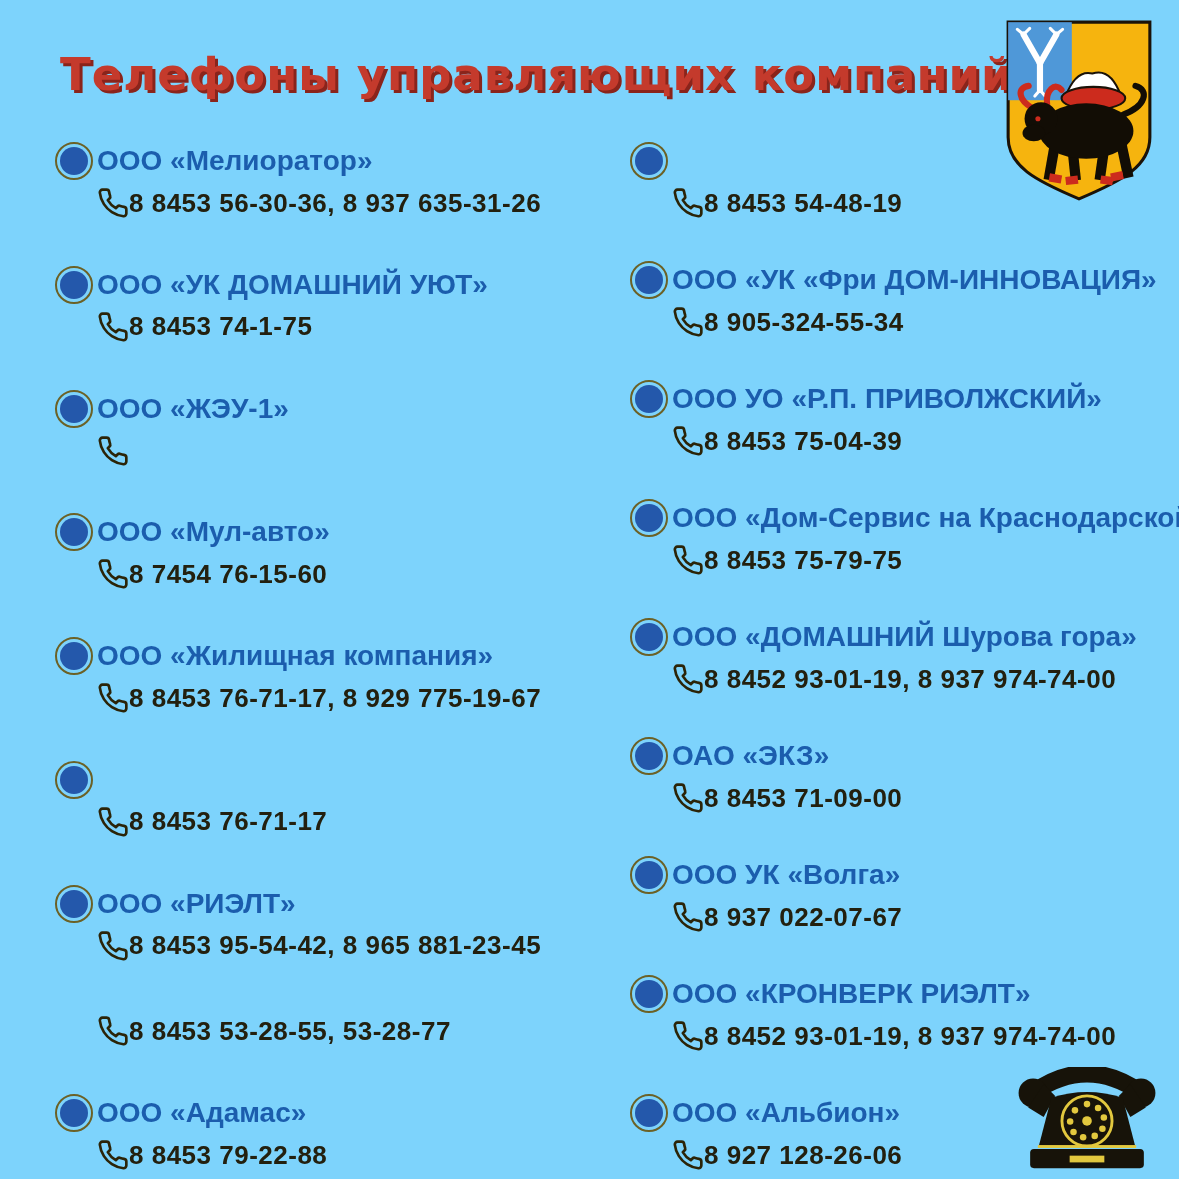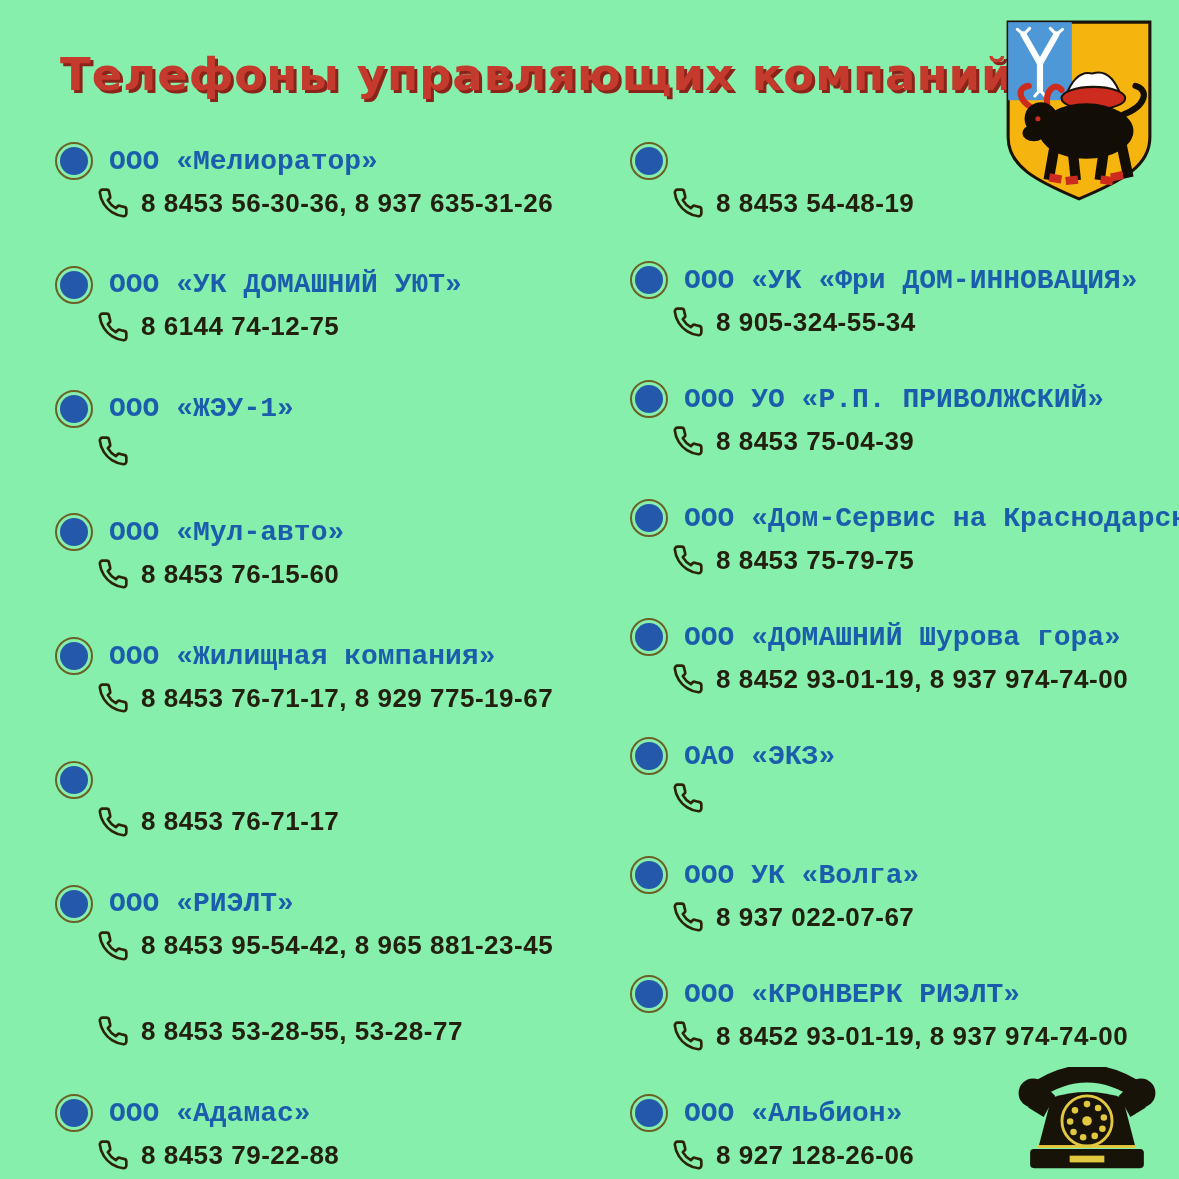--- a/index.html
+++ b/index.html
@@ -1,19 +1,19 @@
 <!DOCTYPE html>
 <html><head>
 <meta charset="utf-8">
 <style>
   html,body{margin:0;padding:0;}
   .canvas{
     position:relative;
     width:1179px;height:1179px;
-    background:#86efac;
+    background:#7dd3fc;
     overflow:hidden;
     font-family:"Liberation Sans",sans-serif;
   }
   .title{
     position:absolute;left:60px;top:48px;width:920px;
     font-family:"DejaVu Sans",sans-serif;
     font-size:45px;font-weight:bold;letter-spacing:1px;
     color:#c43a2c;
     text-shadow:3px 3px 0 #8a241b;
     white-space:nowrap;
@@ -22,36 +22,36 @@
   .columns{
     position:absolute;left:55px;right:10px;top:142px;bottom:8px;
     display:flex;
   }
   .col{
     display:flex;flex-direction:column;justify-content:space-between;
   }
   .col.left{width:575px;flex:none;}
   .col.right{flex:1;}
   .entry{display:block;}
-  .entry-name{display:flex;align-items:center;gap:16px;font-family:Liberation Mono, monospace;}
+  .entry-name{display:flex;align-items:center;gap:4px;}
   .bullet{
     flex:none;width:34px;height:34px;border-radius:50%;
     border:2px solid #6b6126;
     display:flex;align-items:center;justify-content:center;
     background:transparent;
   }
   .bullet-inner{
     width:28px;height:28px;border-radius:50%;
     background:#2458ab;
   }
   .company{
     font-size:28px;font-weight:bold;color:#1b5dad;white-space:nowrap;
   }
   .entry-phone{
-    display:flex;align-items:center;gap:12px;
+    display:flex;align-items:center;
     margin-left:42px;margin-top:7px;
   }
   .phone-glyph{flex:none;width:32px;height:32px;}
   .phone-number{
     font-size:26px;font-weight:bold;color:#23200f;white-space:nowrap;
     letter-spacing:0.5px;
   }
   .big-phone{position:absolute;right:16px;bottom:6px;width:152px;height:106px;}
 </style>
 </head>
@@ -124,21 +124,21 @@
         <div class="entry-name">
           <span class="bullet">
               <span class="bullet-inner"></span>
             </span>
           <span class="company">ООО «УК ДОМАШНИЙ УЮТ»</span>
         </div>
         <div class="entry-phone">
           <svg class="phone-glyph" viewBox="0 0 24 24">
               <path d="M22 16.92v3a2 2 0 0 1-2.18 2 19.79 19.79 0 0 1-8.63-3.07 19.5 19.5 0 0 1-6-6 19.79 19.79 0 0 1-3.07-8.67A2 2 0 0 1 4.11 2h3a2 2 0 0 1 2 1.72 12.84 12.84 0 0 0 .7 2.81 2 2 0 0 1-.45 2.11L8.09 9.91a16 16 0 0 0 6 6l1.27-1.27a2 2 0 0 1 2.11-.45 12.84 12.84 0 0 0 2.81.7A2 2 0 0 1 22 16.92z" fill="none" stroke="#2b2408" stroke-width="2" stroke-linejoin="round"></path>
             </svg>
-          <span class="phone-number">8 6144 74-12-75</span>
+          <span class="phone-number">8 8453 74-1-75</span>
         </div>
       </div>
       <div class="entry">
         <div class="entry-name">
           <span class="bullet">
               <span class="bullet-inner"></span>
             </span>
           <span class="company">ООО «ЖЭУ-1»</span>
         </div>
         <div class="entry-phone">
@@ -151,21 +151,21 @@
         <div class="entry-name">
           <span class="bullet">
               <span class="bullet-inner"></span>
             </span>
           <span class="company">ООО «Мул-авто»</span>
         </div>
         <div class="entry-phone">
           <svg class="phone-glyph" viewBox="0 0 24 24">
               <path d="M22 16.92v3a2 2 0 0 1-2.18 2 19.79 19.79 0 0 1-8.63-3.07 19.5 19.5 0 0 1-6-6 19.79 19.79 0 0 1-3.07-8.67A2 2 0 0 1 4.11 2h3a2 2 0 0 1 2 1.72 12.84 12.84 0 0 0 .7 2.81 2 2 0 0 1-.45 2.11L8.09 9.91a16 16 0 0 0 6 6l1.27-1.27a2 2 0 0 1 2.11-.45 12.84 12.84 0 0 0 2.81.7A2 2 0 0 1 22 16.92z" fill="none" stroke="#2b2408" stroke-width="2" stroke-linejoin="round"></path>
             </svg>
-          <span class="phone-number">8 8453 76-15-60</span>
+          <span class="phone-number">8 7454 76-15-60</span>
         </div>
       </div>
       <div class="entry">
         <div class="entry-name">
           <span class="bullet">
               <span class="bullet-inner"></span>
             </span>
           <span class="company">ООО «Жилищная компания»</span>
         </div>
         <div class="entry-phone">
@@ -300,20 +300,21 @@
         <div class="entry-name">
           <span class="bullet">
               <span class="bullet-inner"></span>
             </span>
           <span class="company">ОАО «ЭКЗ»</span>
         </div>
         <div class="entry-phone">
           <svg class="phone-glyph" viewBox="0 0 24 24">
               <path d="M22 16.92v3a2 2 0 0 1-2.18 2 19.79 19.79 0 0 1-8.63-3.07 19.5 19.5 0 0 1-6-6 19.79 19.79 0 0 1-3.07-8.67A2 2 0 0 1 4.11 2h3a2 2 0 0 1 2 1.72 12.84 12.84 0 0 0 .7 2.81 2 2 0 0 1-.45 2.11L8.09 9.91a16 16 0 0 0 6 6l1.27-1.27a2 2 0 0 1 2.11-.45 12.84 12.84 0 0 0 2.81.7A2 2 0 0 1 22 16.92z" fill="none" stroke="#2b2408" stroke-width="2" stroke-linejoin="round"></path>
             </svg>
+          <span class="phone-number">8 8453 71-09-00</span>
         </div>
       </div>
       <div class="entry">
         <div class="entry-name">
           <span class="bullet">
               <span class="bullet-inner"></span>
             </span>
           <span class="company">ООО УК «Волга»</span>
         </div>
         <div class="entry-phone">

